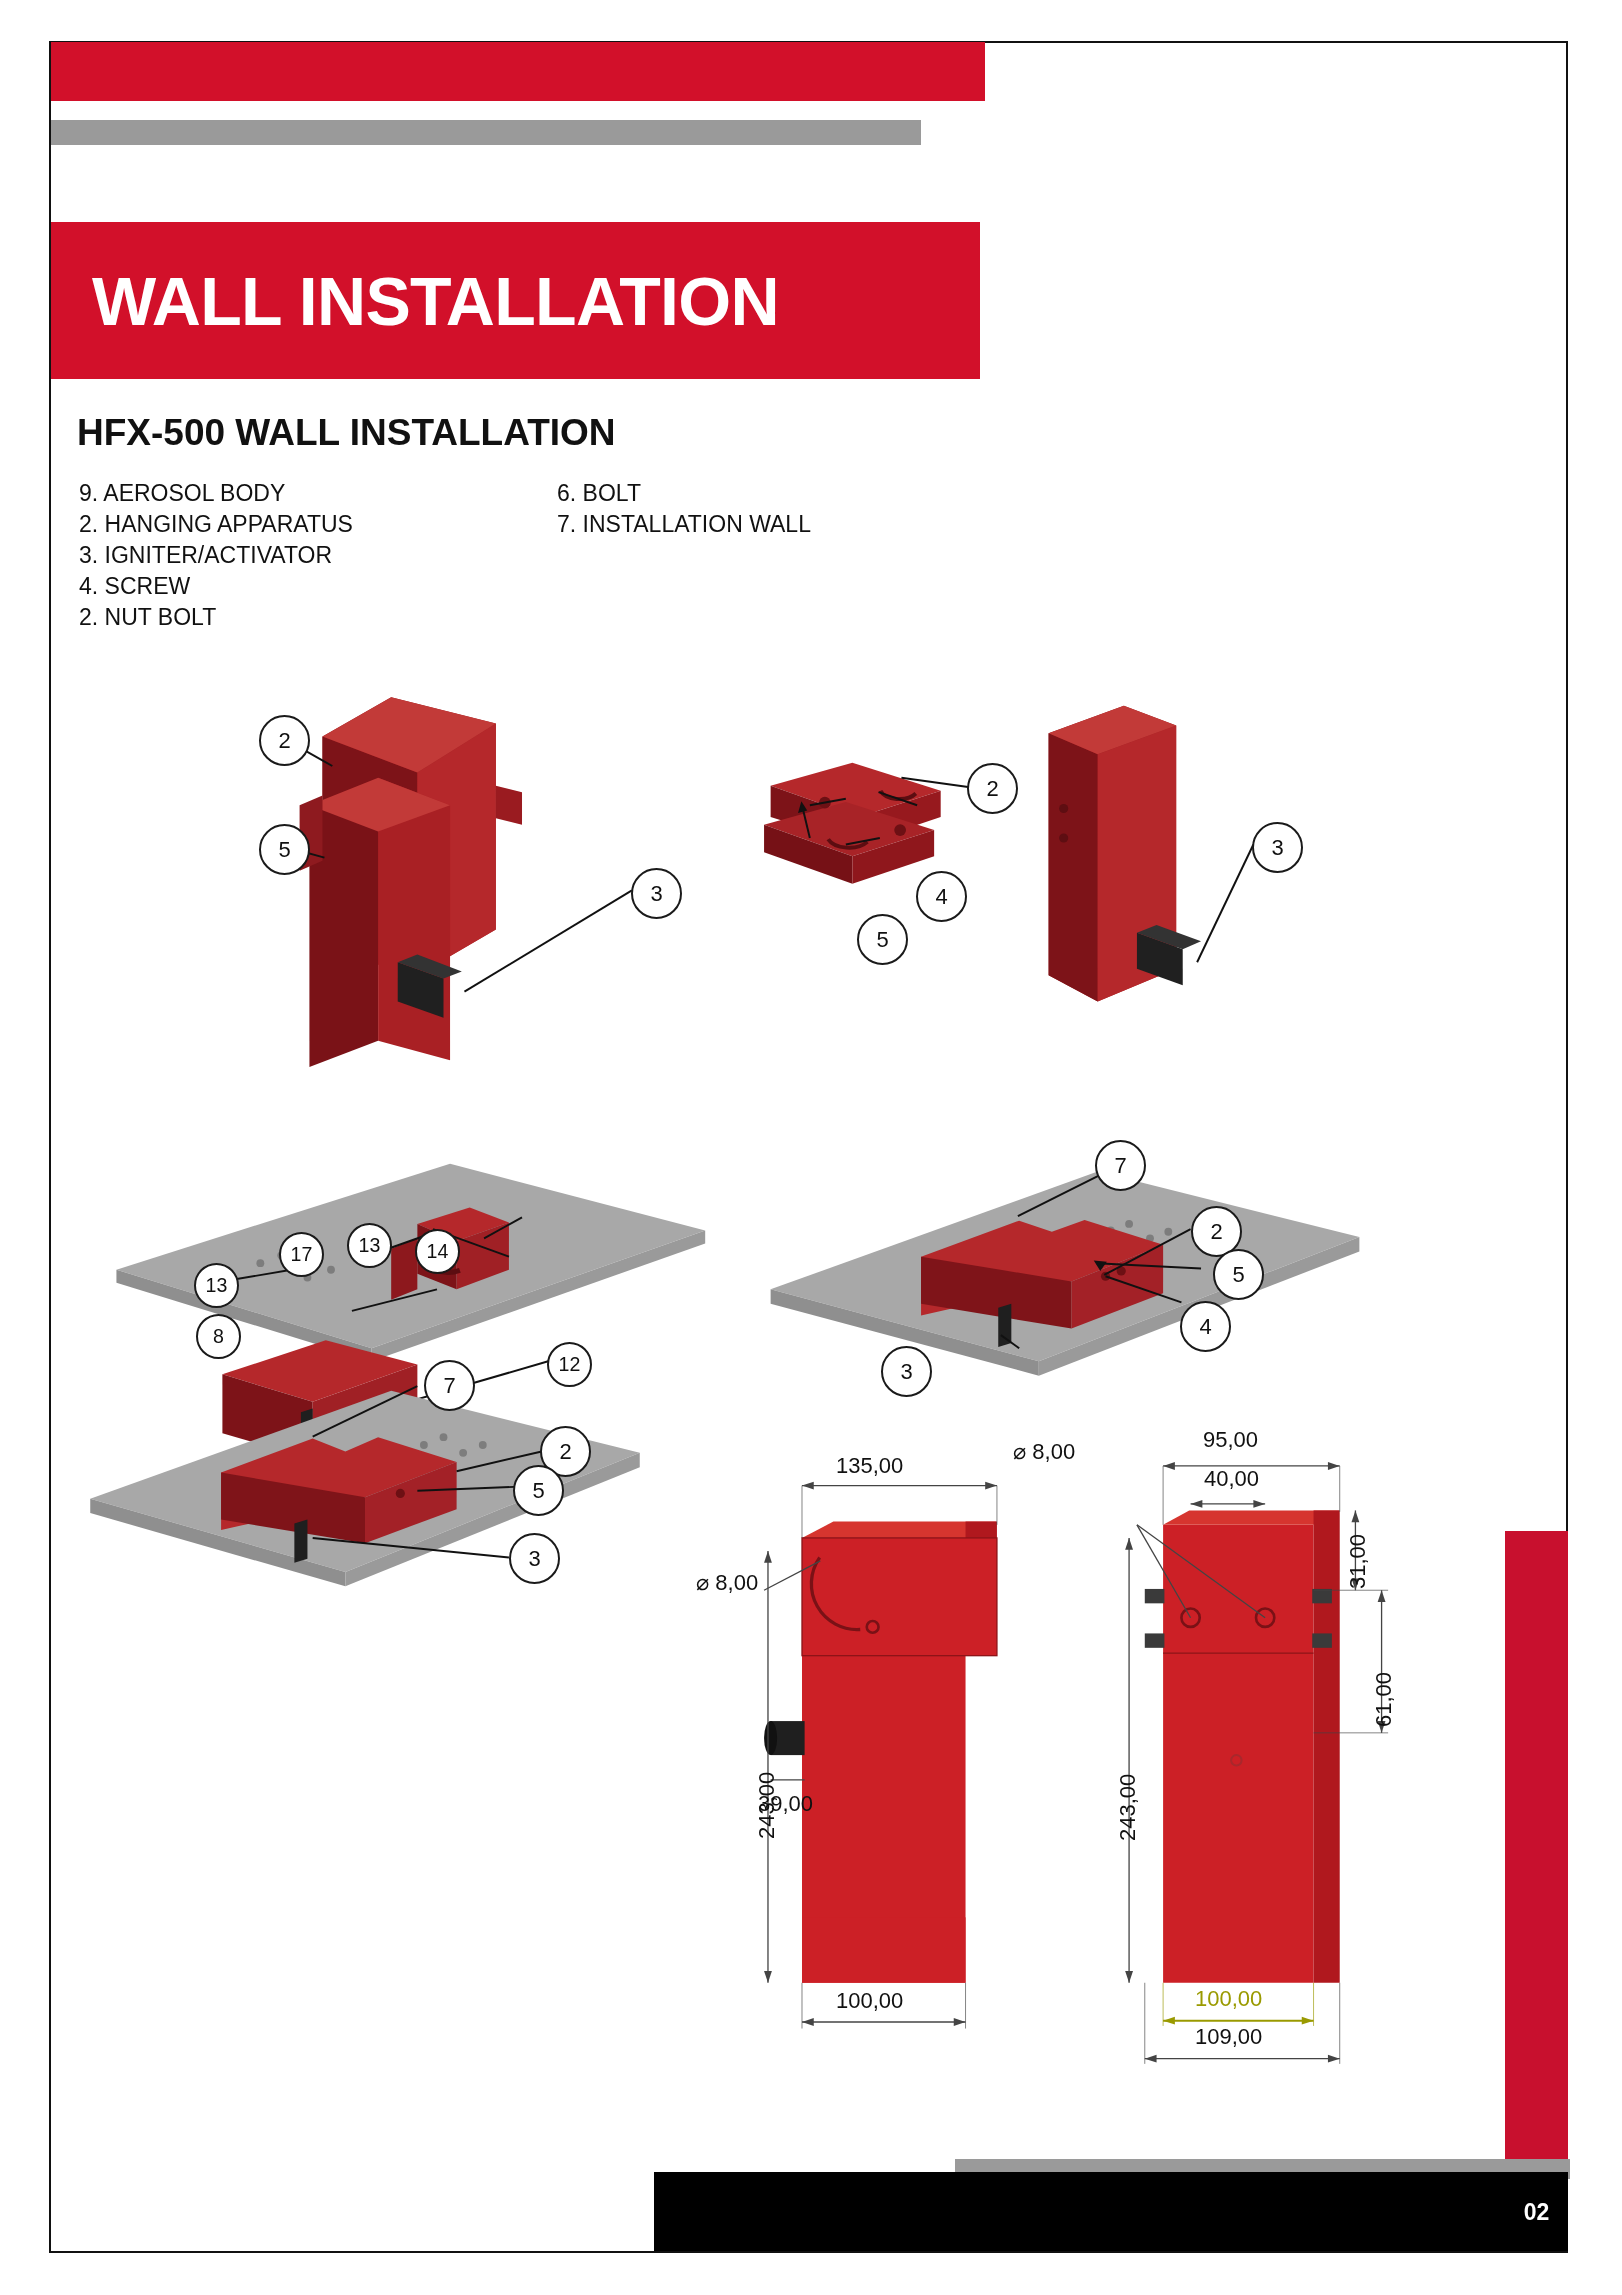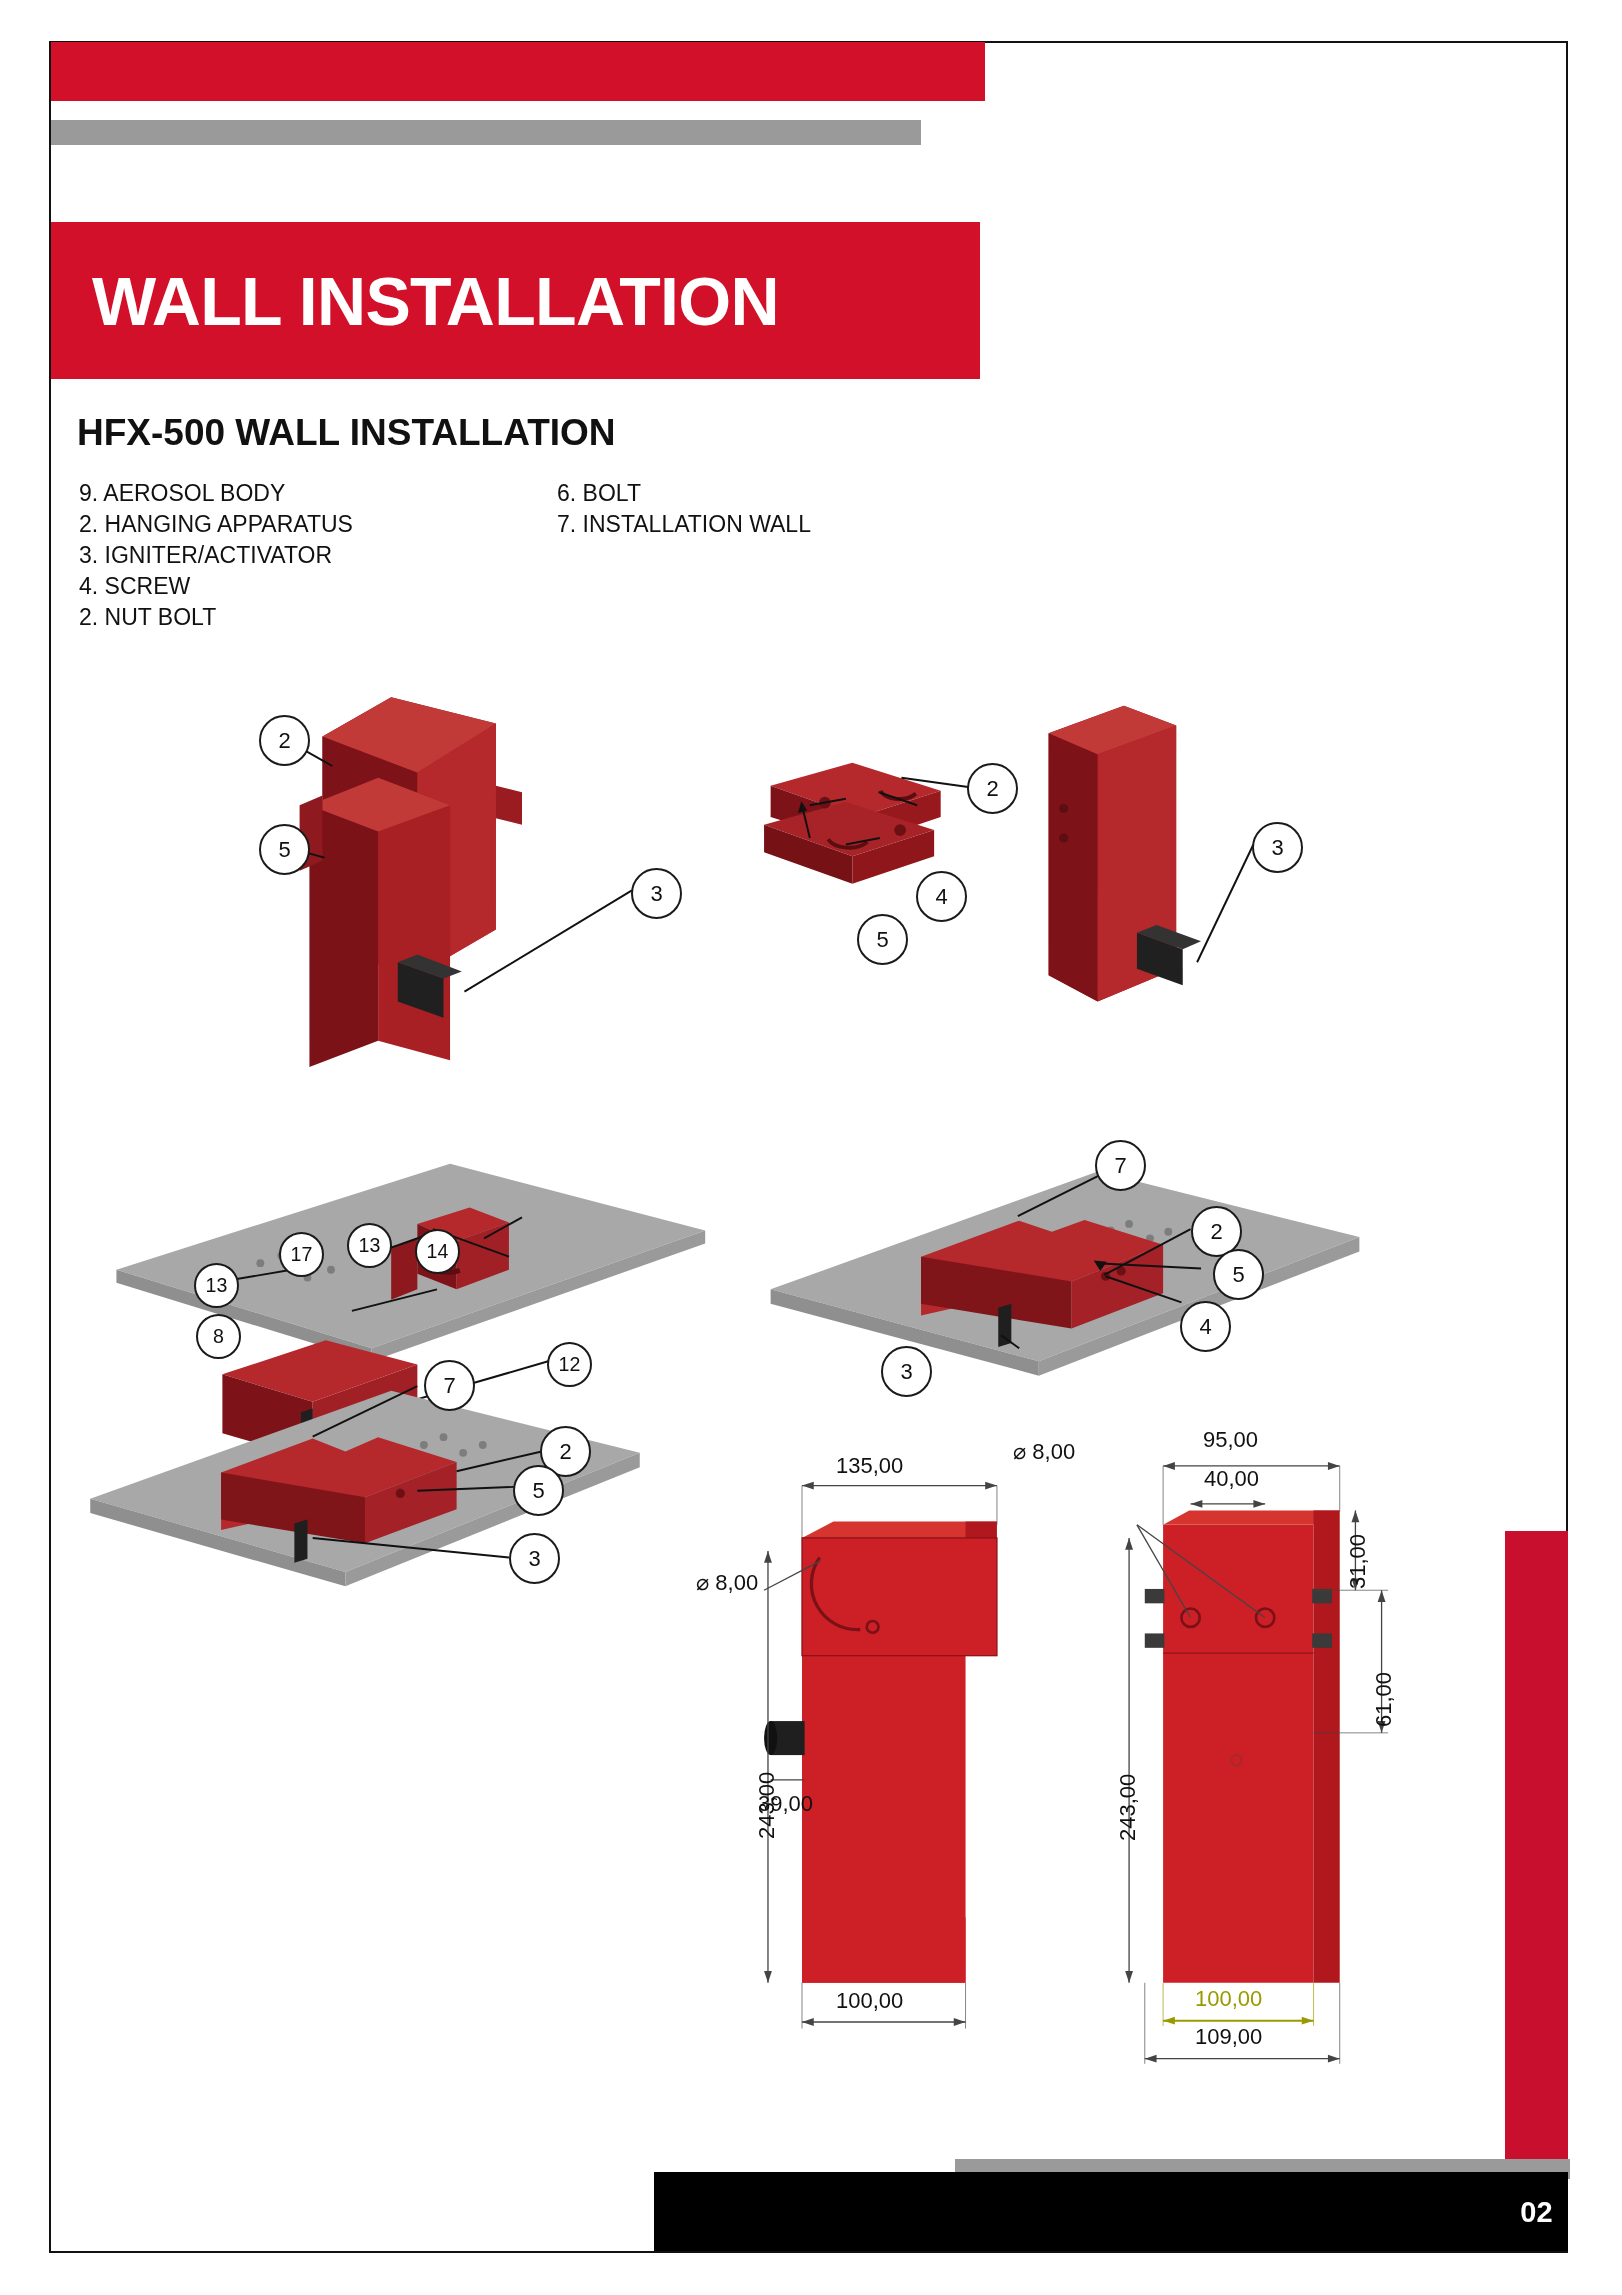--- a/index.html
+++ b/index.html
@@ -24,21 +24,21 @@
   .legend .col{position:absolute;top:0;}
   .legend .col1{left:0;width:393px;}
   .legend .col2{left:478px;width:406px;}
   .legend div.item{white-space:nowrap;}
 
   
   .right-tab{position:absolute;left:1505px;top:1531px;width:63px;height:654px;background:#c8102e;}
   
   .bottom-black{position:absolute;left:654px;top:2172px;width:914px;height:79px;background:#000;}
   .bottom-grey{position:absolute;left:955px;top:2159px;width:615px;height:19.6px;background:#9a9a9a;}
-  .page-num{position:absolute;left:1505px;top:2189px;width:63px;height:46px;color:#fff;font-size:29px;font-weight:bold;text-align:center;line-height:46px;}
+  .page-num{position:absolute;left:1505px;top:2189px;width:63px;height:46px;color:#fff;font-size:23px;font-weight:bold;text-align:center;line-height:46px;}
 
   
   .figures{position:absolute;left:51px;top:609px;width:1519px;height:1570px;}
 
   .balloon{position:absolute;border:2px solid #1a1a1a;border-radius:50%;background:#ffffff;
            font-size:22px;color:#111;text-align:center;display:flex;align-items:center;justify-content:center;}
   .b-sm{width:41px;height:41px;font-size:19.6px;}
   .b-md{width:47px;height:47px;}
 
   svg.overlay{position:absolute;left:0;top:0;width:1519px;height:1570px;pointer-events:none;}

